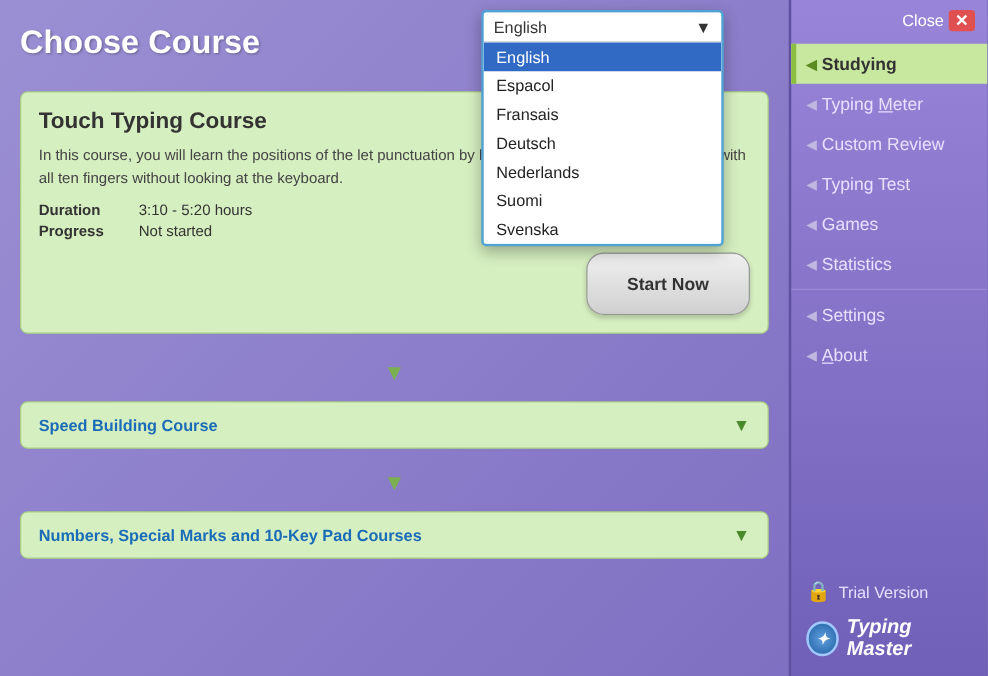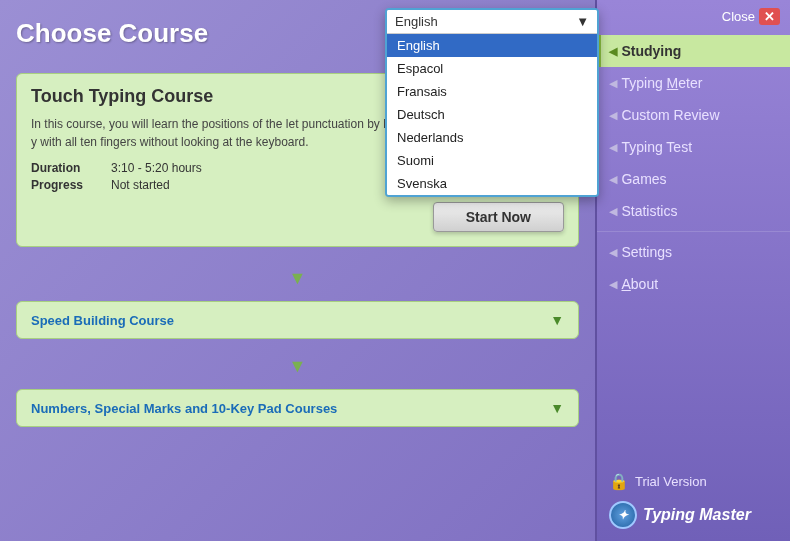--- a/index.html
+++ b/index.html
@@ -40,21 +40,21 @@
 
     
     .lang-dropdown-container {
       position: absolute;
       top: 8px;
       left: 385px;
       z-index: 100;
     }
 
     .lang-select-box {
-      width: 214px;
+      width: 194px;
       border: 2px solid #4fa3d4;
       border-radius: 4px;
       background: #fff;
       box-shadow: 0 4px 12px rgba(0,0,0,0.3);
       overflow: hidden;
     }
 
     .lang-select-top {
       display: flex;
       align-items: center;
@@ -139,22 +139,22 @@
     }
 
     .start-btn-row {
       display: flex;
       justify-content: flex-end;
     }
 
     .start-btn {
       background: linear-gradient(to bottom, #f0f0f0, #d0d0d0);
       border: 1px solid #999;
-      border-radius: 4px;
-      padding: 6px 32px;
+      border-radius: 14px;
+      padding: 16px 32px;
       font-size: 14px;
       font-weight: bold;
       color: #333;
       cursor: pointer;
       box-shadow: 0 2px 4px rgba(0,0,0,0.2);
     }
 
     
     .arrow-divider {
       text-align: center;
@@ -183,21 +183,21 @@
       color: #1a6cb8;
     }
 
     .collapsed-arrow {
       color: #4a8a2a;
       font-size: 14px;
     }
 
     
     .sidebar {
-      width: 195px;
+      width: 159px;
       background: linear-gradient(to bottom, #9985d8 0%, #7060b8 100%);
       display: flex;
       flex-direction: column;
       padding: 0;
       border-left: 2px solid #6050a0;
     }
 
     .close-bar {
       display: flex;
       justify-content: flex-end;

